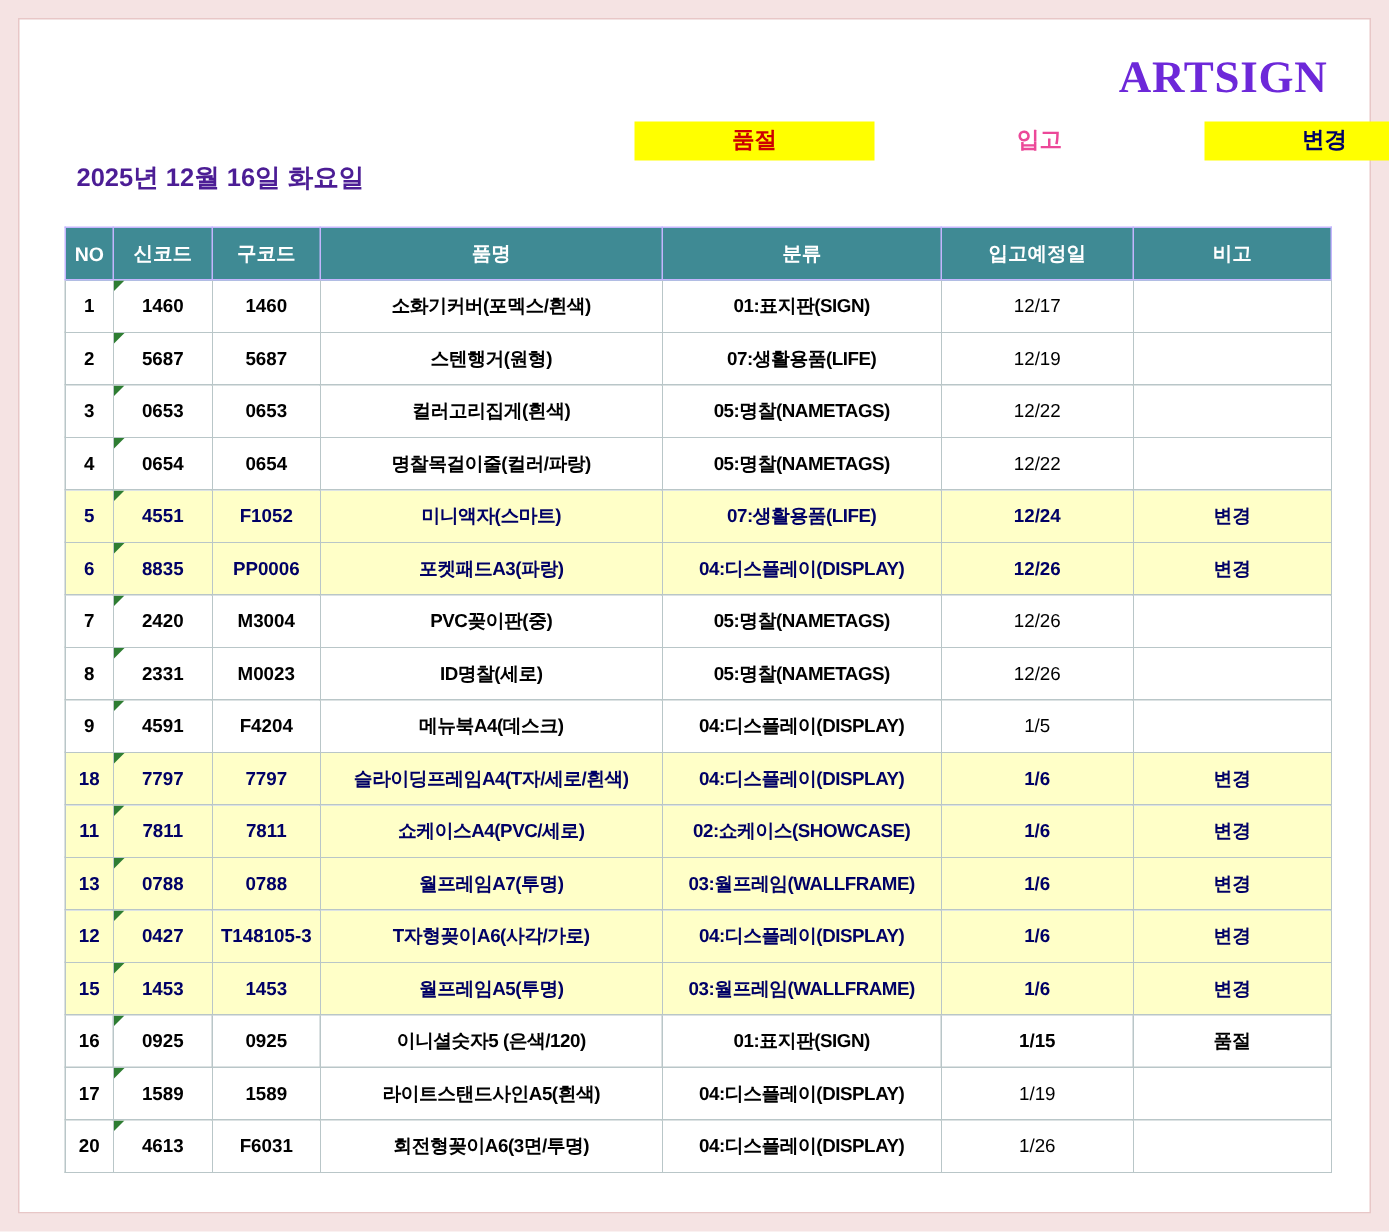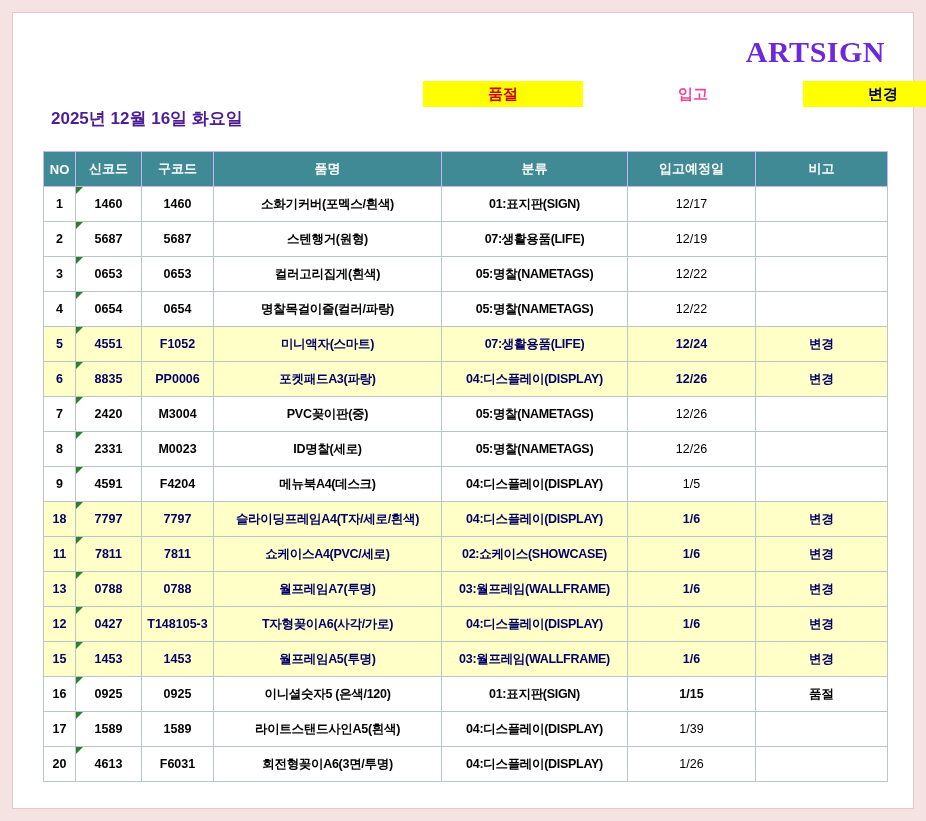--- a/index.html
+++ b/index.html
@@ -313,21 +313,21 @@
           <td class="c-cat">01:표지판(SIGN)</td>
           <td class="c-date">1/15</td>
           <td class="c-memo">품절</td>
         </tr>
         <tr class="row-plain">
           <td class="c-no">17</td>
           <td class="c-new"><span class="corner-mark"></span>1589</td>
           <td class="c-old">1589</td>
           <td class="c-name">라이트스탠드사인A5(흰색)</td>
           <td class="c-cat">04:디스플레이(DISPLAY)</td>
-          <td class="c-date">1/39</td>
+          <td class="c-date">1/19</td>
           <td class="c-memo"></td>
         </tr>
         <tr class="row-plain">
           <td class="c-no">20</td>
           <td class="c-new"><span class="corner-mark"></span>4613</td>
           <td class="c-old">F6031</td>
           <td class="c-name">회전형꽂이A6(3면/투명)</td>
           <td class="c-cat">04:디스플레이(DISPLAY)</td>
           <td class="c-date">1/26</td>
           <td class="c-memo"></td>

